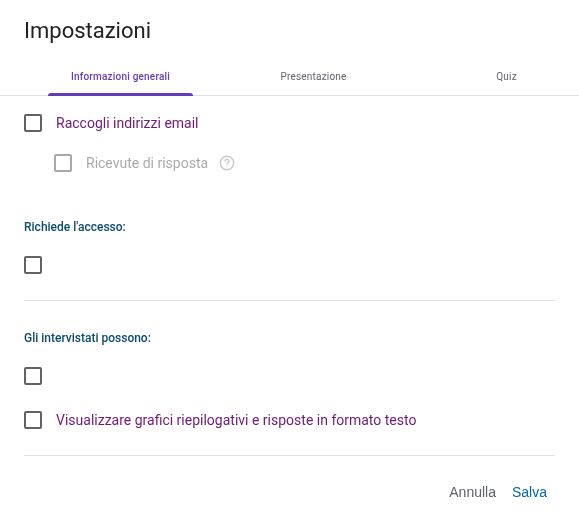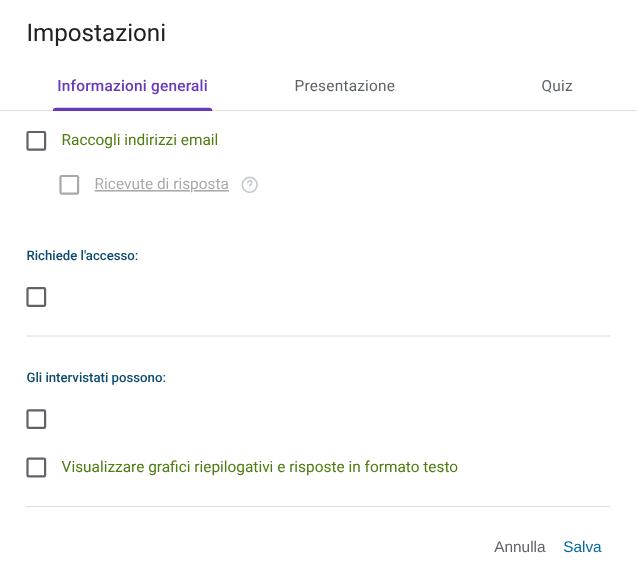--- a/index.html
+++ b/index.html
@@ -18,21 +18,21 @@
     padding: 18px 24px 14px 24px;
   }
   .tabs {
     display: flex;
     border-bottom: 1px solid #e0e0e0;
   }
   .tab {
     flex: 1;
     text-align: center;
     padding: 14px 0 13px 0;
-    font-size: 14px;
+    font-size: 10px;
     color: #5f6368;
     cursor: pointer;
     position: relative;
     letter-spacing: 0.2px;
     margin-left: 48px;
   }
   .tab.active {
     color: #673ab7;
     font-weight: 500;
   }
@@ -50,34 +50,33 @@
   .row {
     display: flex;
     align-items: center;
     padding: 18px 0 8px 0;
   }
   .row.indent {
     padding-left: 30px;
     padding-top: 14px;
     padding-bottom: 18px;
     opacity: 0.55;
-    text-decoration: underline;
   }
   .checkbox {
     width: 18px;
     height: 18px;
     border: 2px solid #5f6368;
     border-radius: 2px;
     flex-shrink: 0;
     margin-right: 14px;
     cursor: pointer;
   }
   .row .option-label {
     font-size: 14px;
-    color: #4d7c0f;
+    color: #701a75;
   }
   .row.indent .option-label {
     color: #5f6368;
   }
   .help-icon {
     width: 18px;
     height: 18px;
     margin-left: 10px;
     color: #9aa0a6;
     flex-shrink: 0;

